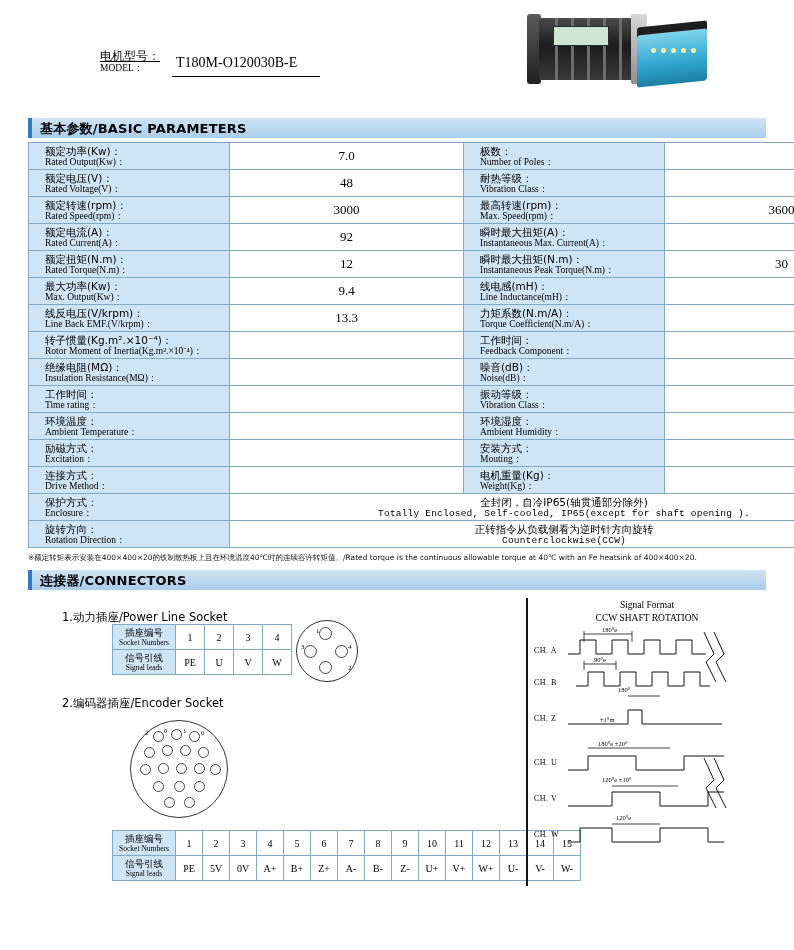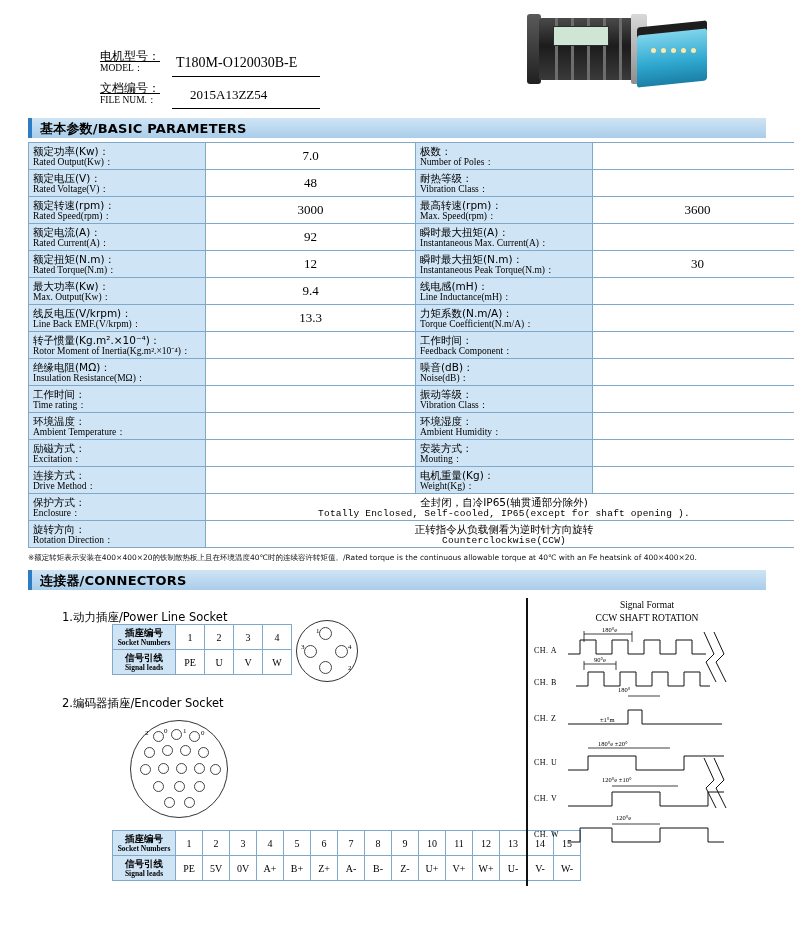--- a/index.html
+++ b/index.html
@@ -181,21 +181,21 @@
   table.params {
     margin: 4px 28px 0 28px;
     border-collapse: collapse;
     width: 738px;
     table-layout: fixed;
   }
   table.params td {
     border: 1px solid #7fa8c9;
     height: 26px;
     vertical-align: middle;
-    padding: 0 4px;
+    padding: 0 16px;
   }
   td.lbl {
     background: #cfe4f5;
     width: 168px;
     line-height: 11px;
     padding: 1px 5px;
   }
   td.val {
     background: #ffffff;
     text-align: center;
@@ -263,21 +263,20 @@
     text-align: center;
     height: 22px;
     font-size: 10px;
     font-family: "Liberation Serif", serif;
   }
   table.pins td.head {
     background: #cfe4f5;
     width: 58px;
     line-height: 10px;
     padding: 1px 2px;
-    font-weight: bold;
   }
   .head .cn {
     font-size: 9.5px;
     font-family: "DejaVu Sans", sans-serif;
     display: block;
     line-height: 11px;
   }
   .head .en {
     font-size: 7.5px;
     font-family: "Liberation Serif", serif;
@@ -340,27 +339,20 @@
   <div class="header">
 
     <div class="model-block">
       <div class="label-cn">电机型号：</div>
       <div class="label-en">MODEL：</div>
       <div class="fieldline">
         <div class="fieldval">T180M-O120030B-E</div>
       </div>
     </div>
 
-    <div class="file-block">
-      <div class="label-cn">文档编号：</div>
-      <div class="label-en">FILE NUM.：</div>
-      <div class="fieldline">
-        <div class="fieldval small">2015A13ZZ54</div>
-      </div>
-    </div>
 
     <div class="photo">
       <div class="motor-cap"></div>
       <div class="motor-body"></div>
       <div class="motor-fin" style="left:36px;"></div>
       <div class="motor-fin" style="left:52px;"></div>
       <div class="motor-fin" style="left:68px;"></div>
       <div class="motor-fin" style="left:84px;"></div>
       <div class="motor-fin" style="left:100px;"></div>
       <div class="lcd"></div>

